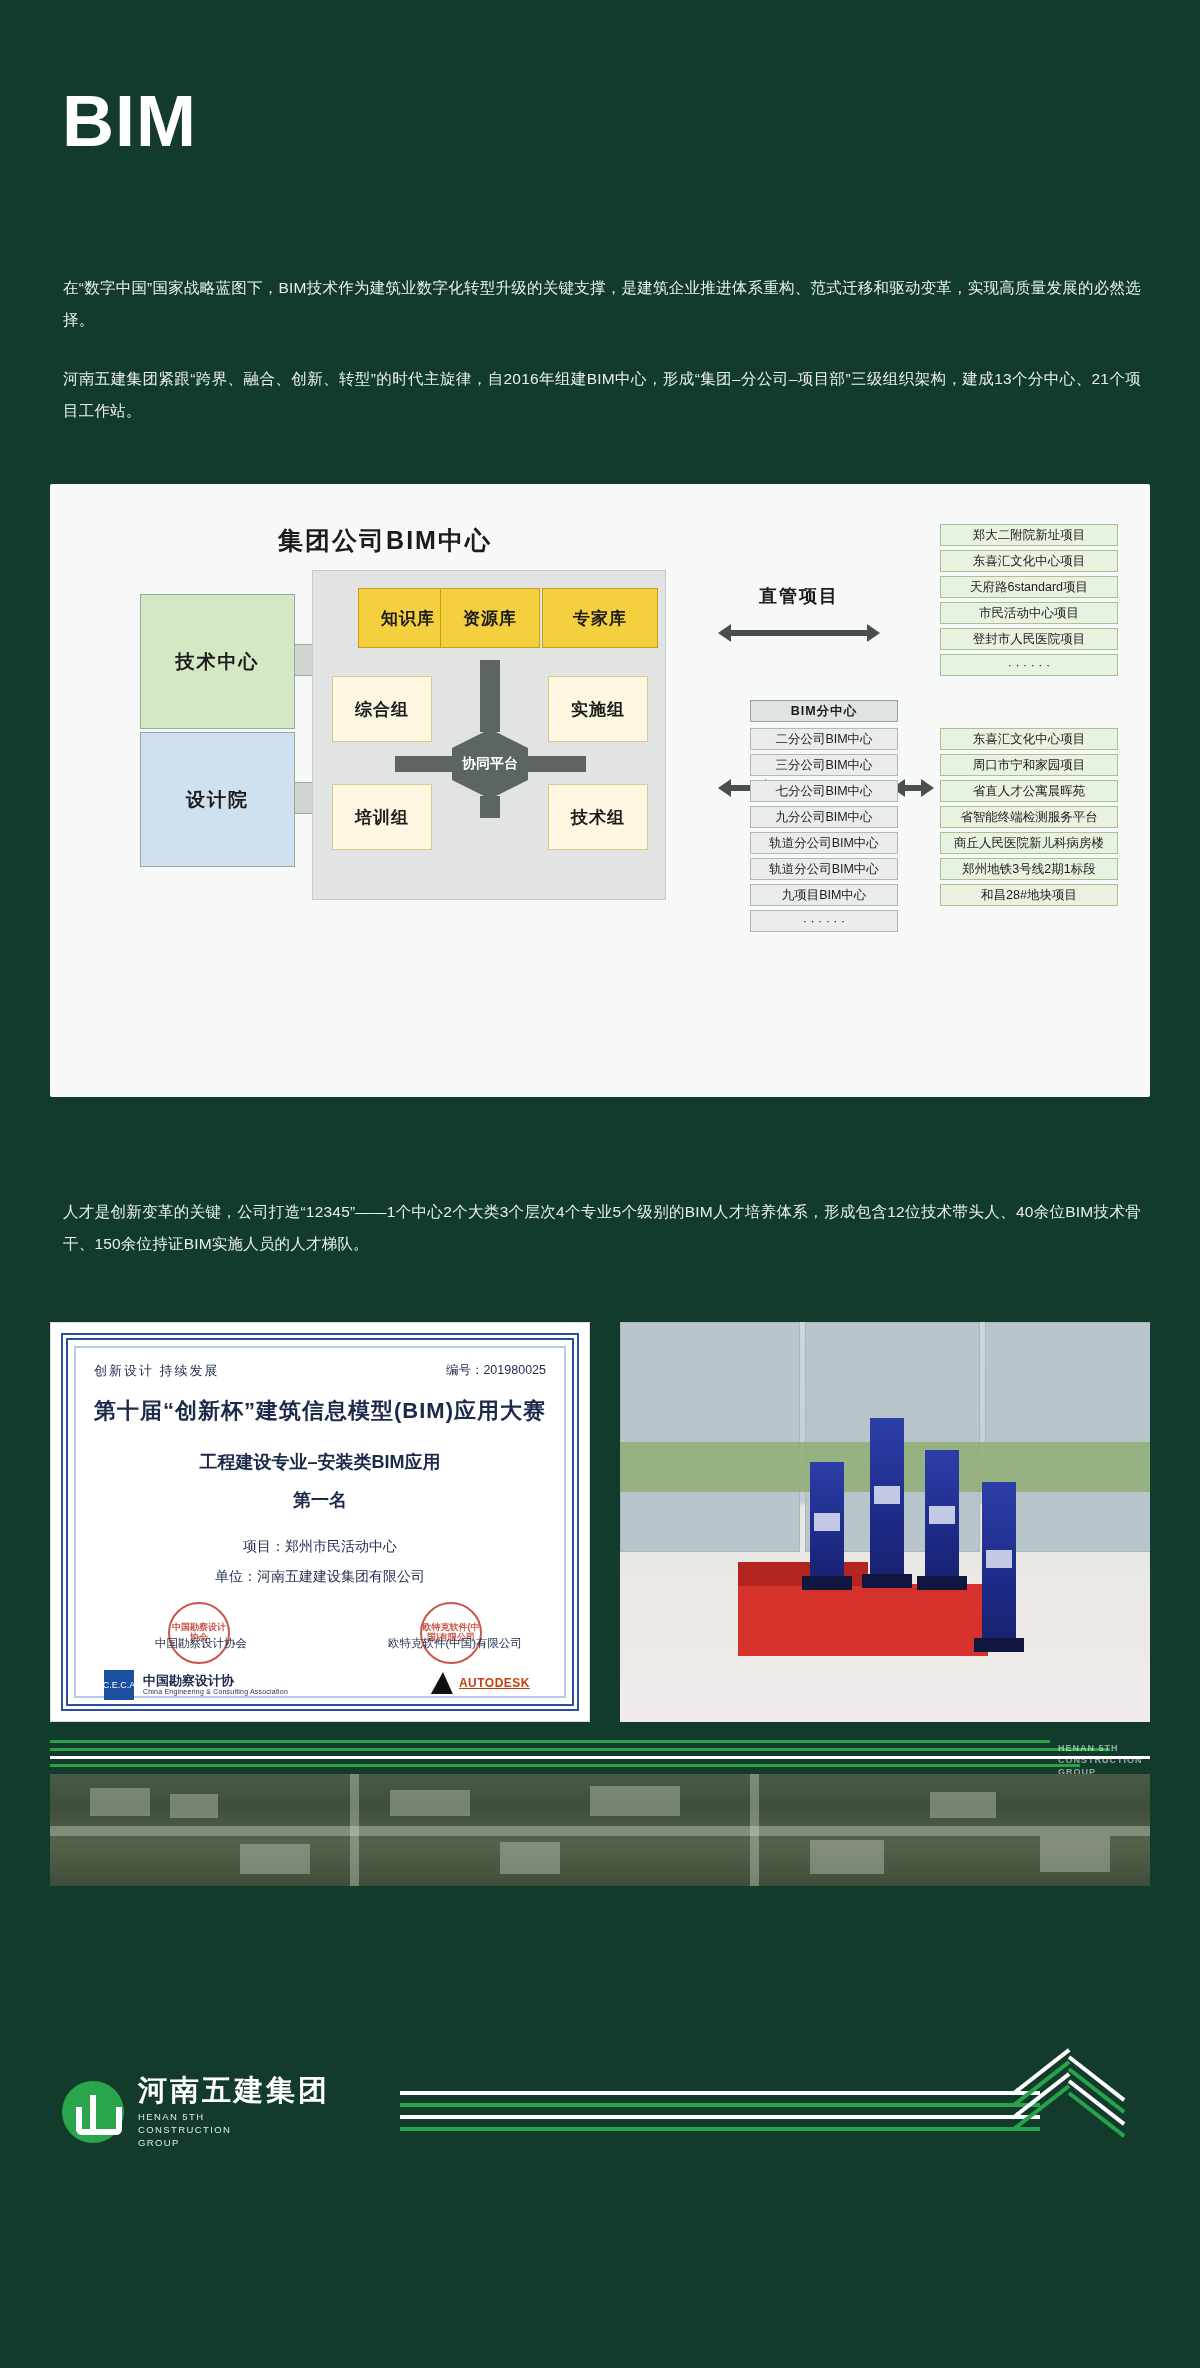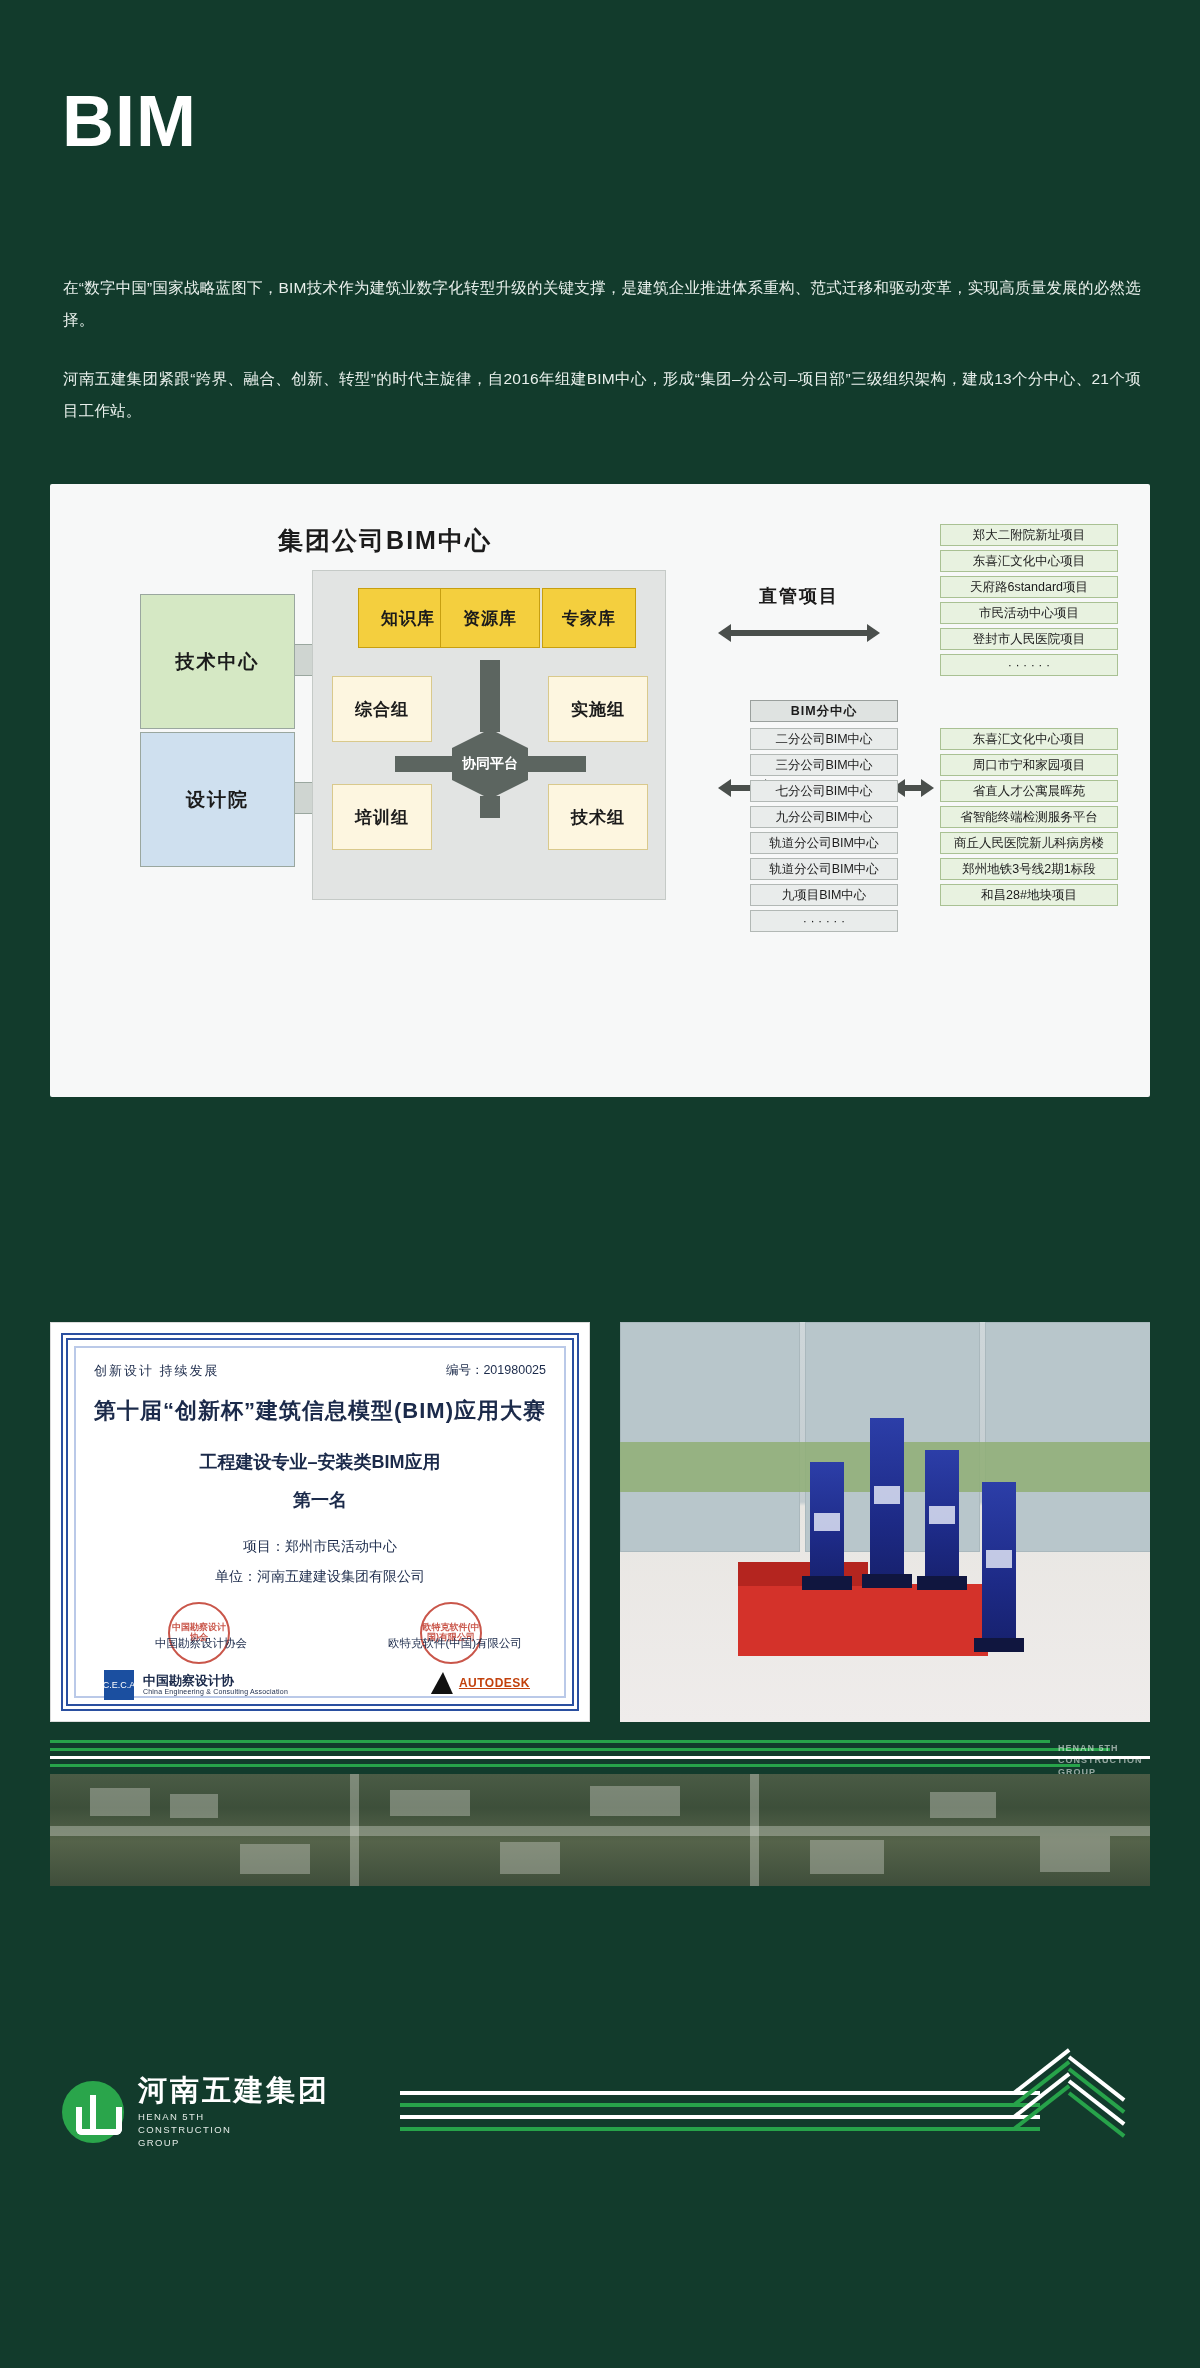--- a/index.html
+++ b/index.html
@@ -72,21 +72,21 @@
   }
   
   .ybox {
     position:absolute; top:104px; height:60px;
     background:#f4cf3e; border:1px solid #c79f10;
     display:flex; align-items:center; justify-content:center;
     font-size:17px; font-weight:700; color:#1b1b1b; letter-spacing:1px;
   }
   #kb  { left:288px; width:100px;margin-left:20px; }
   #rb  { left:390px; width:100px; }
-  #eb  { left:492px; width:94px; }
+  #eb  { left:492px; width:116px; }
 
   
   .lbox {
     position:absolute; width:100px; height:66px;
     background:#fdf6e0; border:1px solid #d9c98c;
     display:flex; align-items:center; justify-content:center;
     font-size:17px; font-weight:700; color:#1b1b1b; letter-spacing:1px;
   }
   #zh { left:282px; top:192px; }
   #ss { left:498px; top:192px; }
@@ -272,20 +272,21 @@
 </style>
 </head>
 <body>
 
 <div class="page">
 
   <div class="title">BIM</div>
 
   <div class="para" id="para1">在“数字中国”国家战略蓝图下，BIM技术作为建筑业数字化转型升级的关键支撑，是建筑企业推进体系重构、范式迁移和驱动变革，实现高质量发展的必然选择。</div>
   <div class="para" id="para2">河南五建集团紧跟“跨界、融合、创新、转型”的时代主旋律，自2016年组建BIM中心，形成“集团–分公司–项目部”三级组织架构，建成13个分中心、21个项目工作站。</div>
+  <div class="para" id="para3">人才是创新变革的关键，公司打造“12345”——1个中心2个大类3个层次4个专业5个级别的BIM人才培养体系，形成包含12位技术带头人、40余位BIM技术骨干、150余位持证BIM实施人员的人才梯队。</div>
 
   <div class="diagram-card">
     <div class="diagram-title">集团公司BIM中心</div>
 
     <div class="lb" id="tech-center">技术中心</div>
     <div class="lb" id="design-inst">设计院</div>
     <div class="stub" id="stub1"></div>
     <div class="stub" id="stub2"></div>
 
     <div class="gray-panel"></div>

